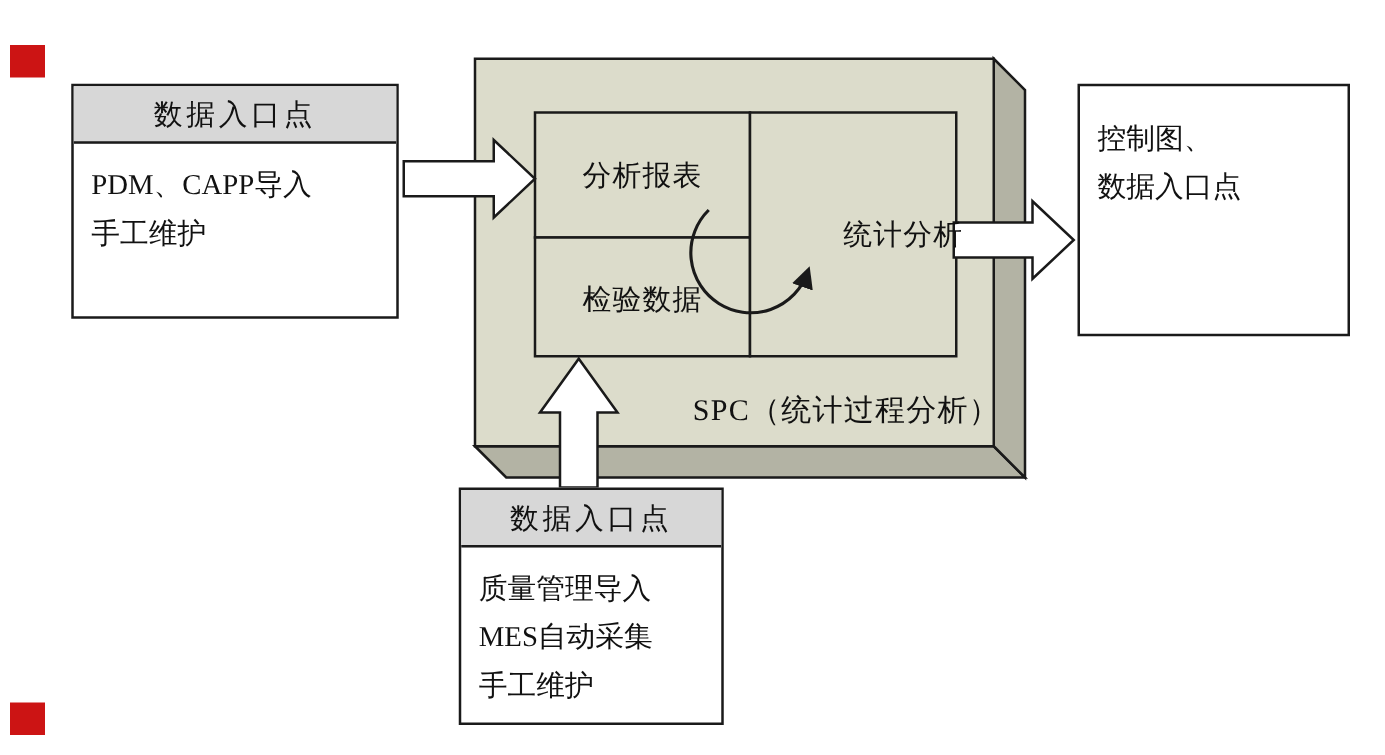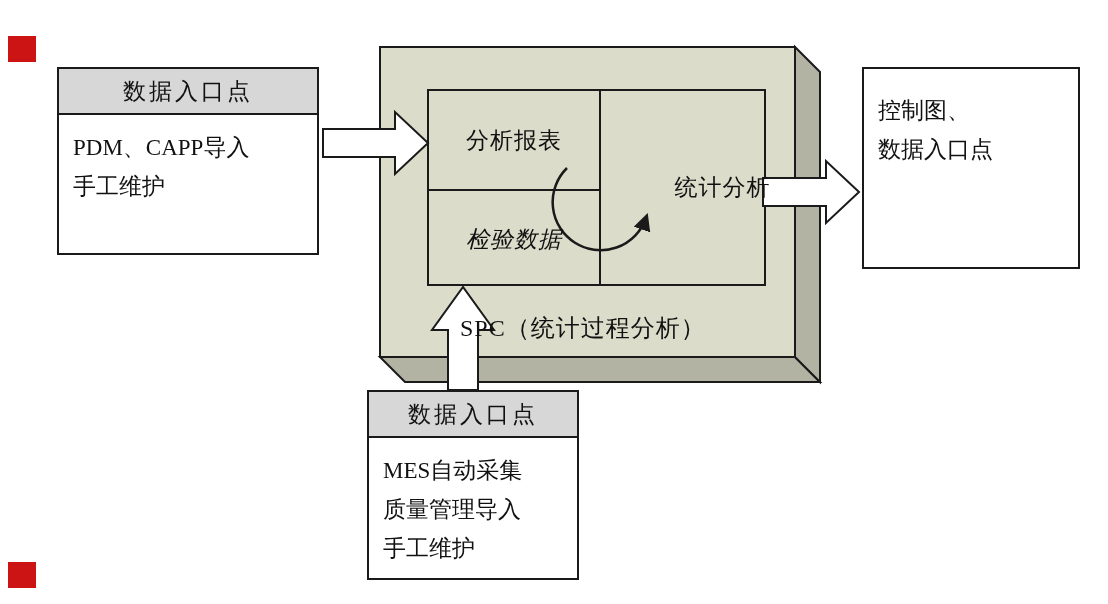--- a/index.html
+++ b/index.html
@@ -53,21 +53,21 @@
     display: flex;
     align-items: center;
     justify-content: center;
     font-size: 23px;
     letter-spacing: 1px;
     pointer-events: none;
   }
   .spc-label {
     position: absolute;
     font-size: 24px;
-    text-align: left;
+    text-align: right;
     letter-spacing: 1px;
     pointer-events: none;
   }
 </style>
 </head>
 <body>
 
 <div class="canvas">
 
   <div class="marker" style="left:8px; top:36px;"></div>
@@ -89,21 +89,21 @@
     <rect x="600" y="90" width="165" height="195" fill="#dcdccb" stroke="#1a1a1a" stroke-width="2"></rect>
 
     <path d="M 567 168 A 48 48 0 1 0 646 218" fill="none" stroke="#1a1a1a" stroke-width="2.5" marker-end="url(#ah)"></path>
 
     <polygon points="323,129 395,129 395,112 428,143 395,174 395,157 323,157" fill="#ffffff" stroke="#1a1a1a" stroke-width="2"></polygon>
     <polygon points="763,178 826,178 826,161 859,192 826,223 826,206 763,206" fill="#ffffff" stroke="#1a1a1a" stroke-width="2"></polygon>
     <polygon points="448,390 448,330 432,330 463,287 494,330 478,330 478,390" fill="#ffffff" stroke="#1a1a1a" stroke-width="2"></polygon>
   </svg>
 
   <div class="cell-label" style="left:428px; top:90px; width:172px; height:100px;">分析报表</div>
-  <div class="cell-label" style="left:428px; top:190px; width:172px; height:99px;font-style:italic;">检验数据</div>
+  <div class="cell-label" style="left:428px; top:190px; width:172px; height:99px;">检验数据</div>
   <div class="cell-label" style="left:600px; top:90px; width:165px; height:195px;margin-left:40px;">统计分析</div>
   <div class="spc-label" style="left:460px; top:312px; width:340px;">SPC（统计过程分析）</div>
 
   <div class="box" style="left:57px; top:67px; width:262px; height:188px;">
     <div class="box-header">数据入口点</div>
     <div class="box-body">
       <div>PDM、CAPP导入</div>
       <div>手工维护</div>
     </div>
   </div>
@@ -111,19 +111,19 @@
   <div class="box" style="left:862px; top:67px; width:218px; height:202px;">
     <div class="box-body" style="padding-top:22px;">
       <div>控制图、</div>
       <div>数据入口点</div>
     </div>
   </div>
 
   <div class="box" style="left:367px; top:390px; width:212px; height:190px;">
     <div class="box-header">数据入口点</div>
     <div class="box-body">
+      <div>质量管理导入</div>
       <div>MES自动采集</div>
-      <div>质量管理导入</div>
       <div>手工维护</div>
     </div>
   </div>
 
 </div>
 
 </body></html>

